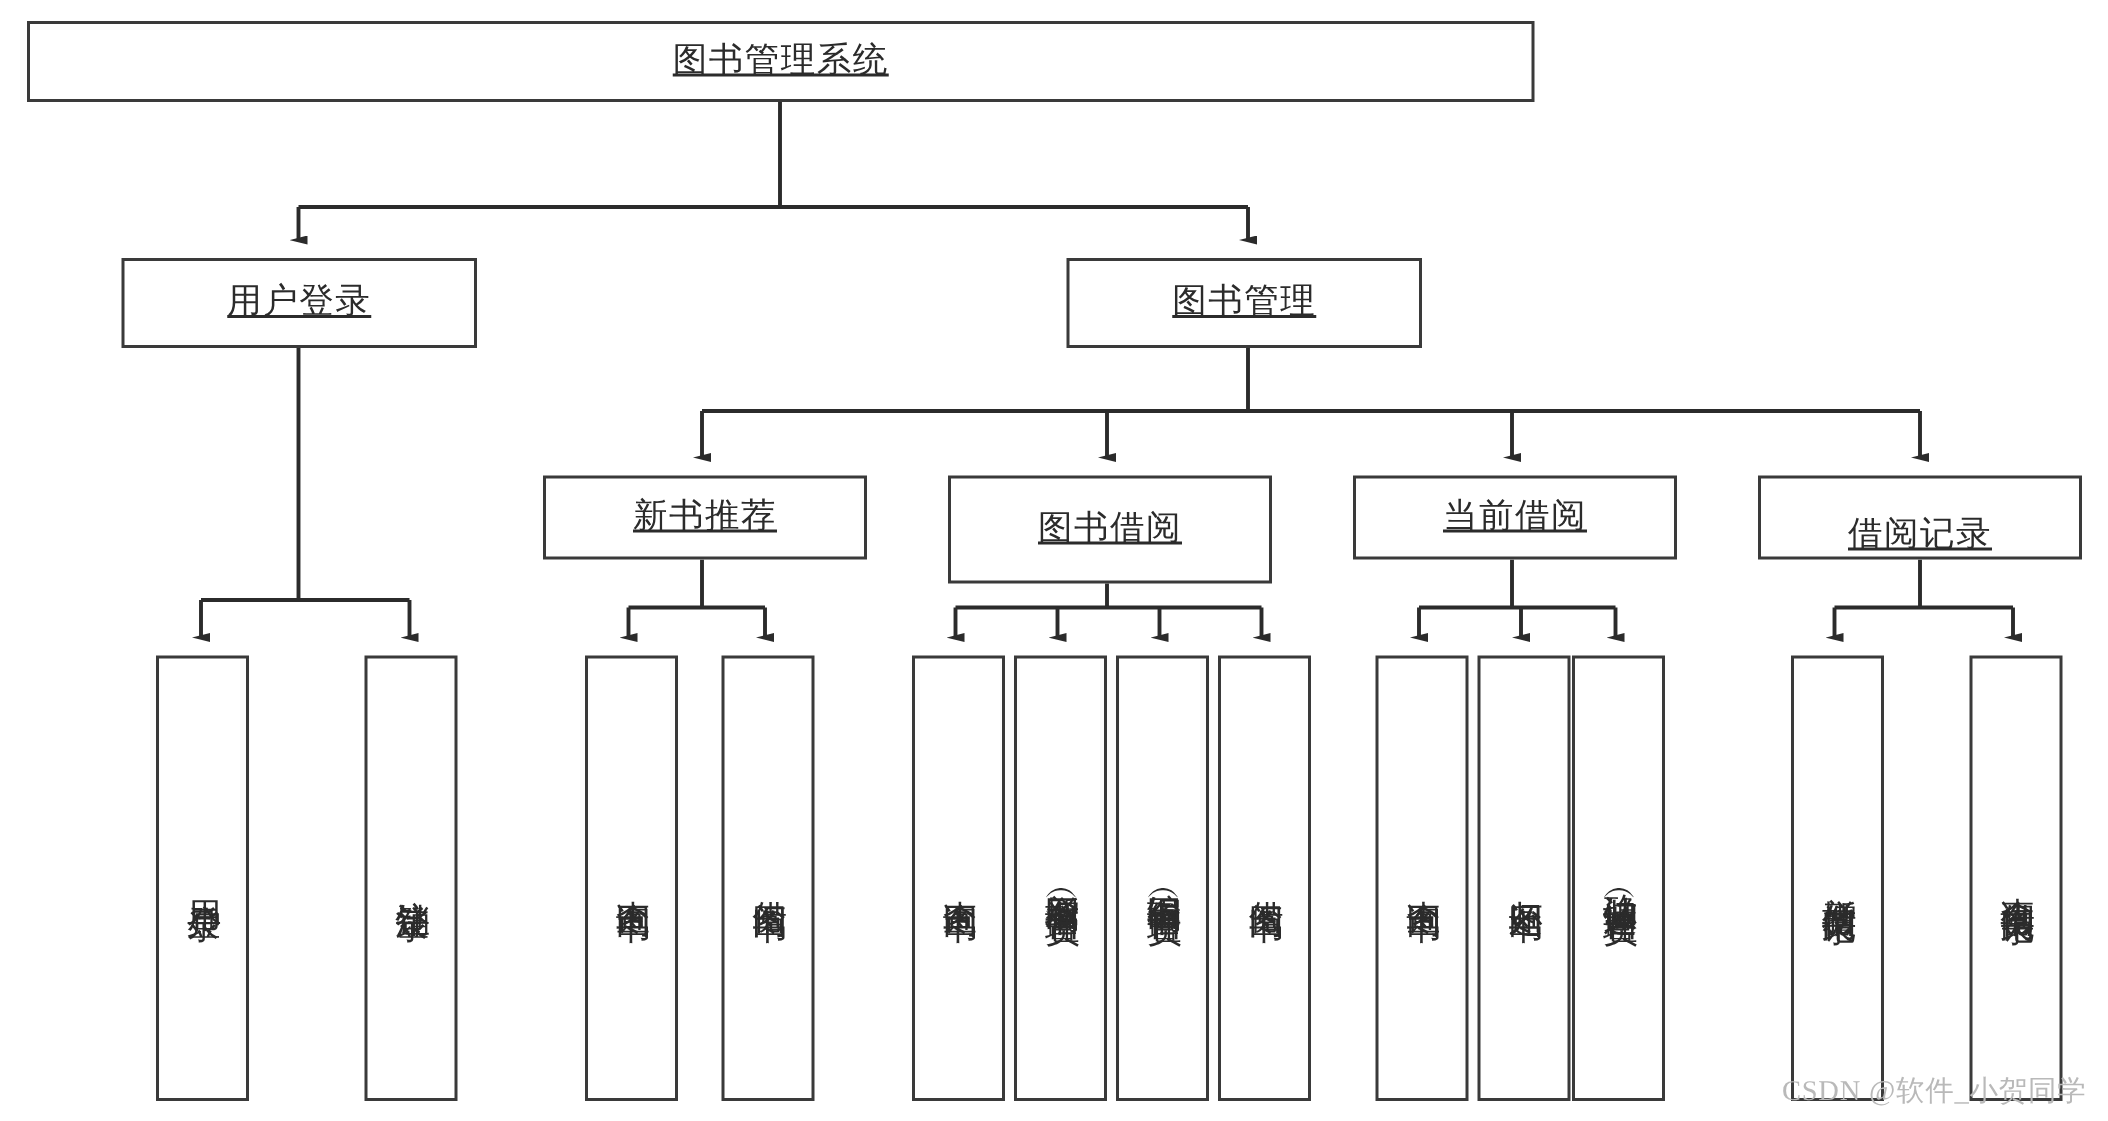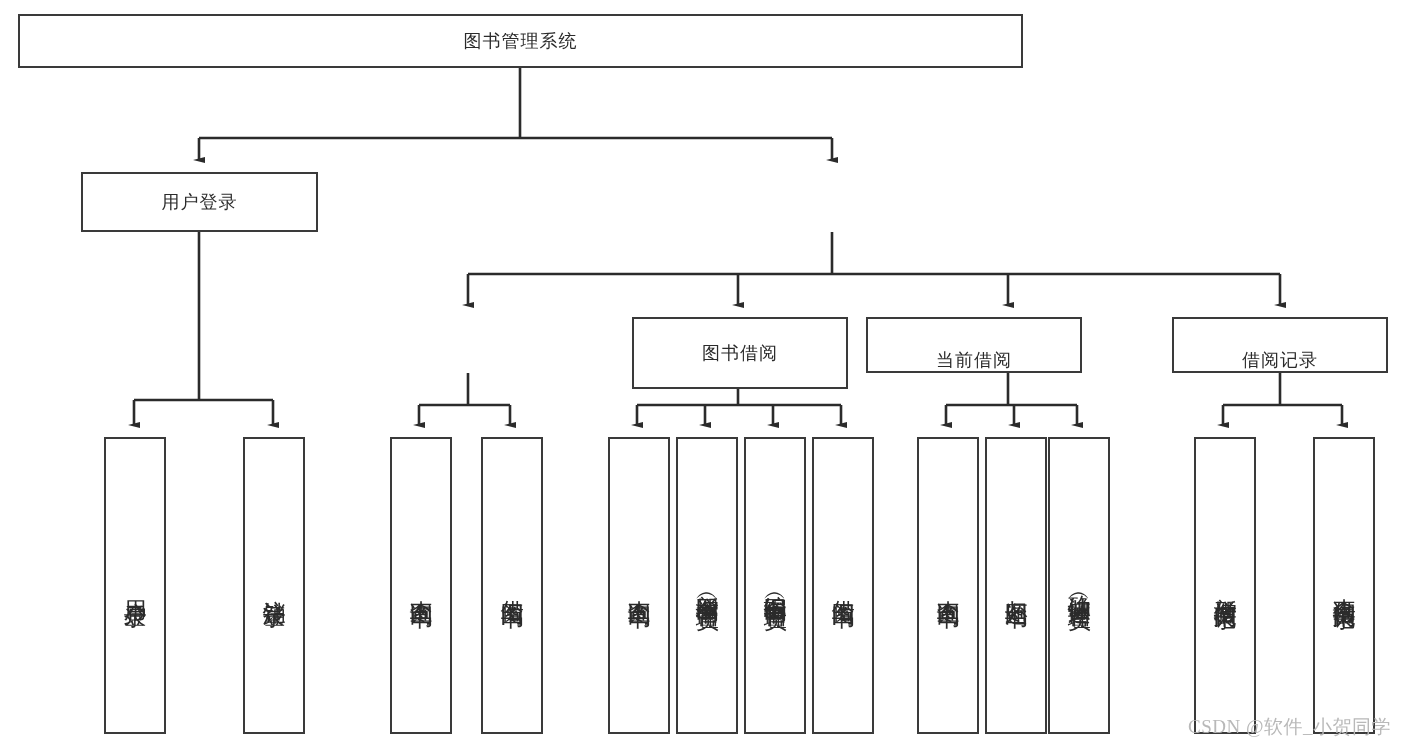--- a/index.html
+++ b/index.html
@@ -29,23 +29,24 @@
     position: absolute;
     box-sizing: border-box;
     background: #ffffff;
     border: 2px solid #3a3a3a;
     display: flex;
     align-items: center;
     justify-content: center;
     color: #2b2b2b;
   }
   .node.horiz {
-    font-size: 18px;
+    font-size: 23px;
     letter-spacing: 1px;
     line-height: 1.2;
+    text-decoration: underline;
   }
   .node.vert {
     writing-mode: vertical-rl;
     text-orientation: upright;
     font-size: 23px;
     line-height: 1.28;
     letter-spacing: 2px;
     padding: 4px 0;
     text-align: center;
   }
@@ -121,25 +122,31 @@
     </g>
   </svg>
 
   <div class="node horiz" id="n-root" style="left: 18px; top: 14px; width: 1005px; height: 54px;">
     <span>图书管理系统</span>
   </div>
 
   <div class="node horiz" id="n-l2-0" style="left: 81px; top: 172px; width: 237px; height: 60px;">
     <span>用户登录</span>
   </div>
+  <div class="node horiz" id="n-l2-1" style="left: 711px; top: 172px; width: 237px; height: 60px;">
+    <span>图书管理</span>
+  </div>
 
+  <div class="node horiz" id="n-l3-0" style="left: 362px; top: 317px; width: 216px; height: 56px;">
+    <span>新书推荐</span>
+  </div>
   <div class="node horiz" id="n-l3-1" style="left: 632px; top: 317px; width: 216px; height: 72px;">
     <span>图书借阅</span>
   </div>
-  <div class="node horiz" id="n-l3-2" style="left: 866px; top: 317px; width: 216px; height: 56px; align-items: flex-end;">
+  <div class="node horiz" id="n-l3-2" style="left: 902px; top: 317px; width: 216px; height: 56px;">
     <span>当前借阅</span>
   </div>
   <div class="node horiz" id="n-l3-3" style="left: 1172px; top: 317px; width: 216px; height: 56px; align-items: flex-end;">
     <span>借阅记录</span>
   </div>
 
   <div class="node vert" id="n-leaf-0" style="left: 104px; top: 437px; width: 62px; height: 297px;">
     <span class="vlabel">用户登录</span>
   </div>
   <div class="node vert" id="n-leaf-1" style="left: 243px; top: 437px; width: 62px; height: 297px;">

